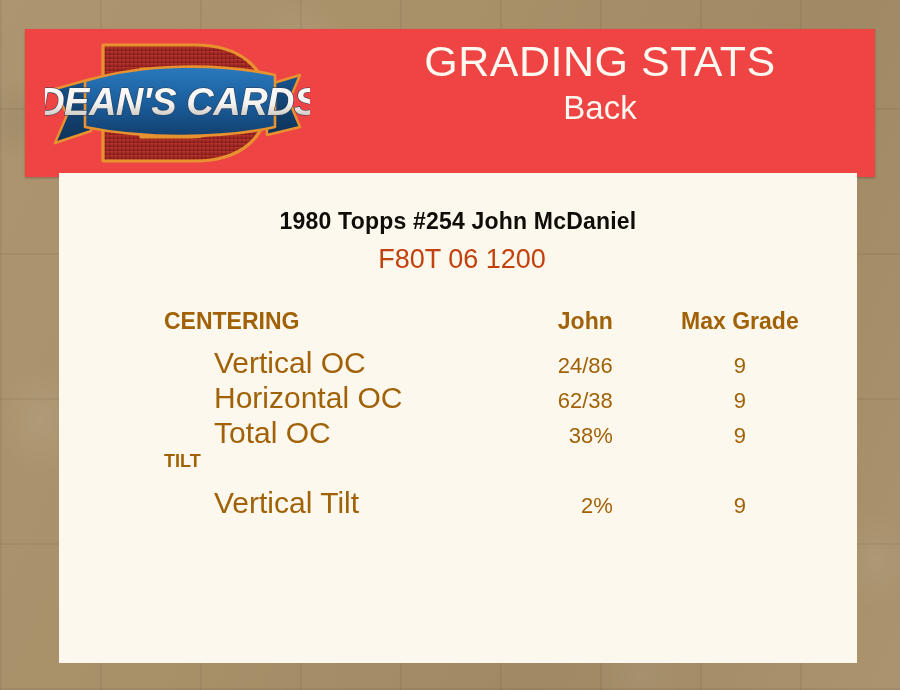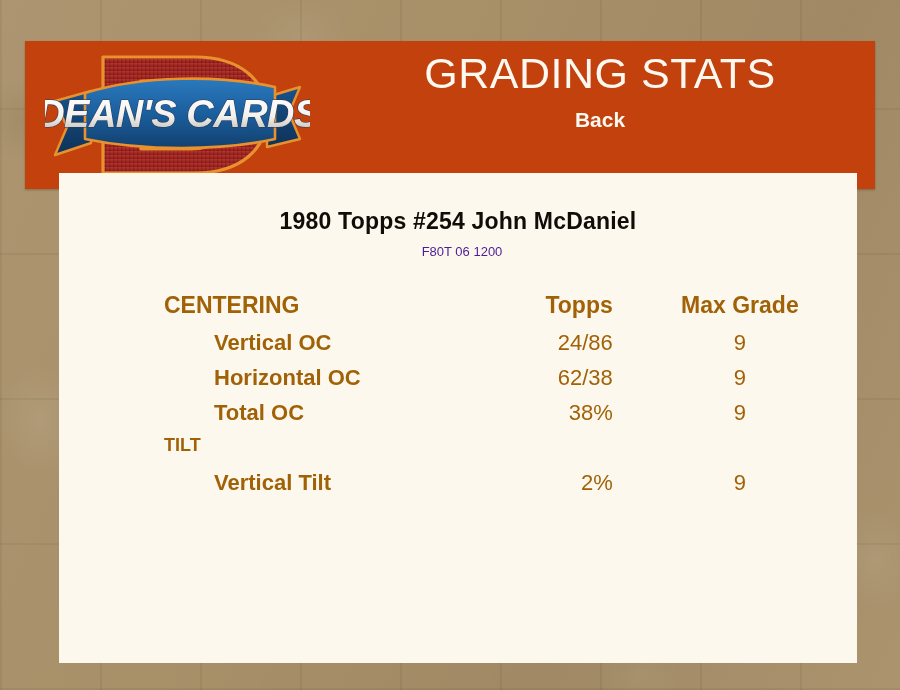--- a/index.html
+++ b/index.html
@@ -33,24 +33,24 @@
       radial-gradient(ellipse 70px 60px at 300px 40px, rgba(255,255,255,0.05), rgba(255,255,255,0) 72%),
       radial-gradient(ellipse 60px 60px at 640px 675px, rgba(255,255,255,0.05), rgba(255,255,255,0) 72%),
       radial-gradient(ellipse 50px 60px at 20px 120px, rgba(0,0,0,0.05), rgba(0,0,0,0) 72%);
     z-index: 0;
   }
 
   
   #header-bar {
     position: absolute;
     left: 25px;
-    top: 41px;
+    top: 29px;
     width: 850px;
     height: 148px;
-    background: #c2410c;
+    background: #ef4444;
     z-index: 2;
     box-shadow: 0 1px 2px rgba(0,0,0,0.25);
   }
 
   
   #logo {
     position: absolute;
     left: 20px;
     top: 6px;
     width: 265px;
@@ -72,23 +72,23 @@
   }
   #header-title {
     color: #fdf8f0;
     font-size: 43px;
     line-height: 50px;
     letter-spacing: 0.5px;
     font-weight: 400;
   }
   #header-subtitle {
     color: #fdf8f0;
-    font-size: 21px;
+    font-size: 33px;
     line-height: 40px;
-    font-weight: 700;
+    font-weight: 400;
     margin-top: 2px;
   }
 
   
   #content-panel {
     position: absolute;
     left: 59px;
     top: 173px;
     width: 798px;
     height: 490px;
@@ -100,22 +100,22 @@
     text-align: center;
     margin-top: 35px;
     color: #100d08;
     font-size: 23px;
     font-weight: bold;
     letter-spacing: 0.2px;
   }
   #card-subtitle {
     text-align: center;
     margin-top: 9px;
-    color: #4c1d95;
-    font-size: 13px;
+    color: #c2410c;
+    font-size: 27px;
     font-weight: 400;
     margin-left: 8px;
   }
 
   
   #stats-table {
     margin-top: 33px;
     width: 100%;
     border-collapse: collapse;
     color: #a16207;
@@ -144,22 +144,22 @@
   .hdr-grade { text-align: center; padding-right: 40px !important; }
 
   tr.section-row td {
     font-size: 18px;
     font-weight: bold;
     padding-left: 105px !important;
     height: 35px;
   }
   tr.data-row td { height: 35px; }
   td.cell-label {
-    font-size: 22px;
-    font-weight: 700;
+    font-size: 30px;
+    font-weight: 400;
     padding-left: 155px !important;
     text-align: left;
   }
   td.cell-value {
     font-size: 22px;
     font-weight: 400;
     text-align: right;
     padding-right: 50px !important;
   }
   td.cell-grade {
@@ -234,21 +234,21 @@
 
   <table id="stats-table">
     <colgroup>
       <col class="col-label">
         <col class="col-value">
         <col class="col-grade">
     </colgroup>
     <thead>
       <tr>
         <th class="hdr-section">CENTERING</th>
-        <th class="hdr-value">Topps</th>
+        <th class="hdr-value">John</th>
         <th class="hdr-grade">Max Grade</th>
       </tr>
     </thead>
     <tbody id="stats-body">
         <tr class="data-row">
           <td class="cell-label">Vertical OC</td>
           <td class="cell-value">24/86</td>
           <td class="cell-grade">9</td>
         </tr>
         <tr class="data-row">

